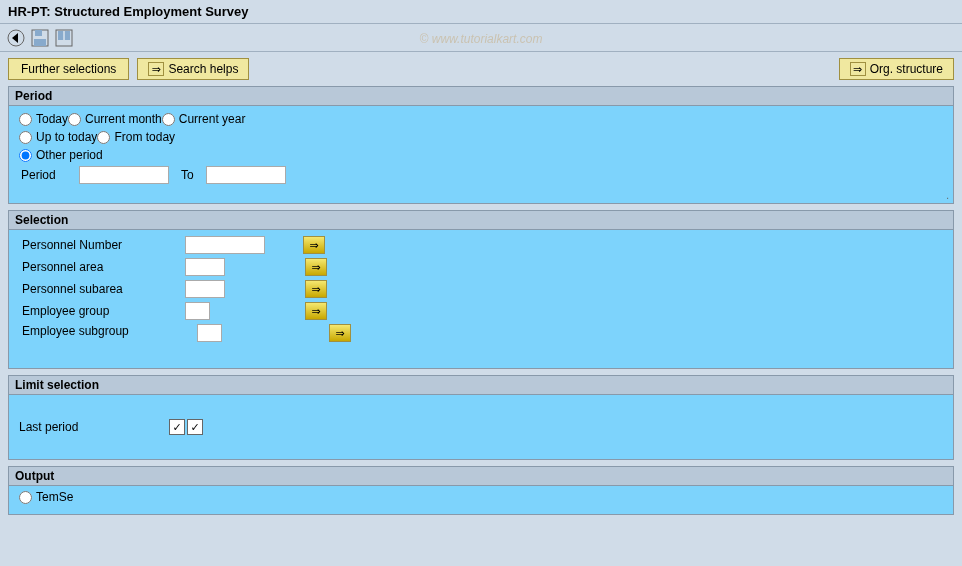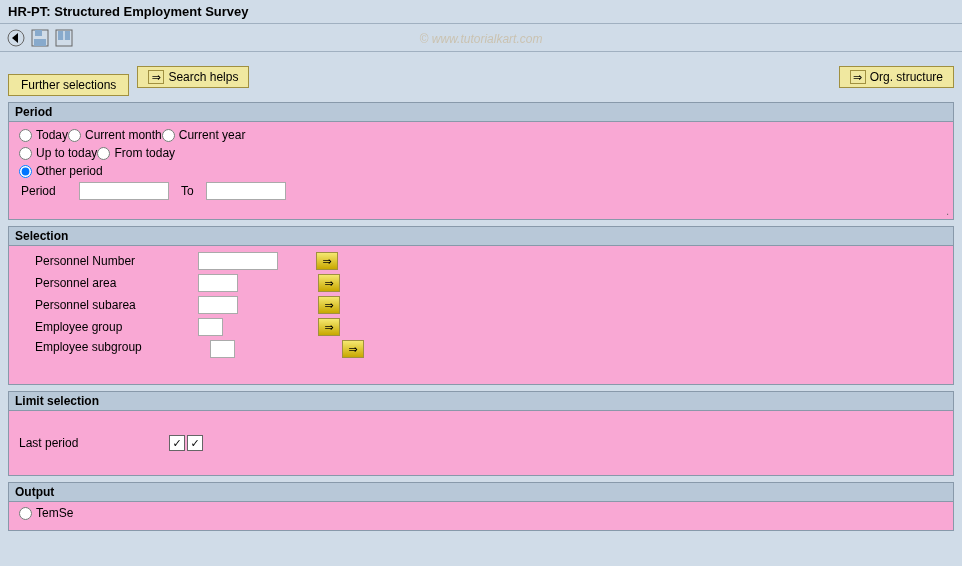--- a/index.html
+++ b/index.html
@@ -58,21 +58,20 @@
       gap: 8px;
       margin-bottom: 6px;
     }
     .btn-further {
       background: #f0e8a0;
       border: 1px solid #a09040;
       padding: 3px 12px;
       font-size: 12px;
       cursor: pointer;
       font-weight: normal;
-      margin-top: 16px;
     }
     .btn-arrow-label {
       display: flex;
       align-items: center;
       gap: 4px;
       background: #f0e8a0;
       border: 1px solid #a09040;
       padding: 3px 10px;
       font-size: 12px;
       cursor: pointer;
@@ -82,21 +81,21 @@
       width: 16px;
       height: 14px;
       background: #f0e8a0;
       border: 1px solid #a09040;
       text-align: center;
       font-size: 11px;
       line-height: 13px;
     }
     .section-box {
       border: 1px solid #8899aa;
-      background: #f9a8d4;
+      background: #7dd3fc;
       margin-bottom: 6px;
     }
     .section-title {
       background: #b8c8d8;
       padding: 2px 6px;
       font-size: 12px;
       font-weight: bold;
       border-bottom: 1px solid #8899aa;
       color: #000;
     }
@@ -287,21 +286,21 @@
         <input type="text" class="period-input" value="" style="">
         <span class="to-label">To</span>
         <input type="text" class="to-input" value="" style="">
       </div>
     </div>
     <div class="dot-corner">.</div>
   </div>
 
   <div class="section-box">
     <div class="section-title">Selection</div>
-    <div style="padding: 6px 26px;">
+    <div style="padding: 6px 13px;">
 
       <div style="display:flex; align-items:center; gap:8px; margin-bottom:4px;">
         <span style="width:155px; font-size:12px;">Personnel Number</span>
         <input type="text" style="width: 80px; height: 18px; border: 1px solid rgb(170, 170, 170); font-size: 12px; background: rgb(255, 255, 255);">
         <div style="margin-left:30px;">
           <button class="btn-arrow-small">⇒</button>
         </div>
       </div>
 
       <div style="display:flex; align-items:center; gap:8px; margin-bottom:4px;">

